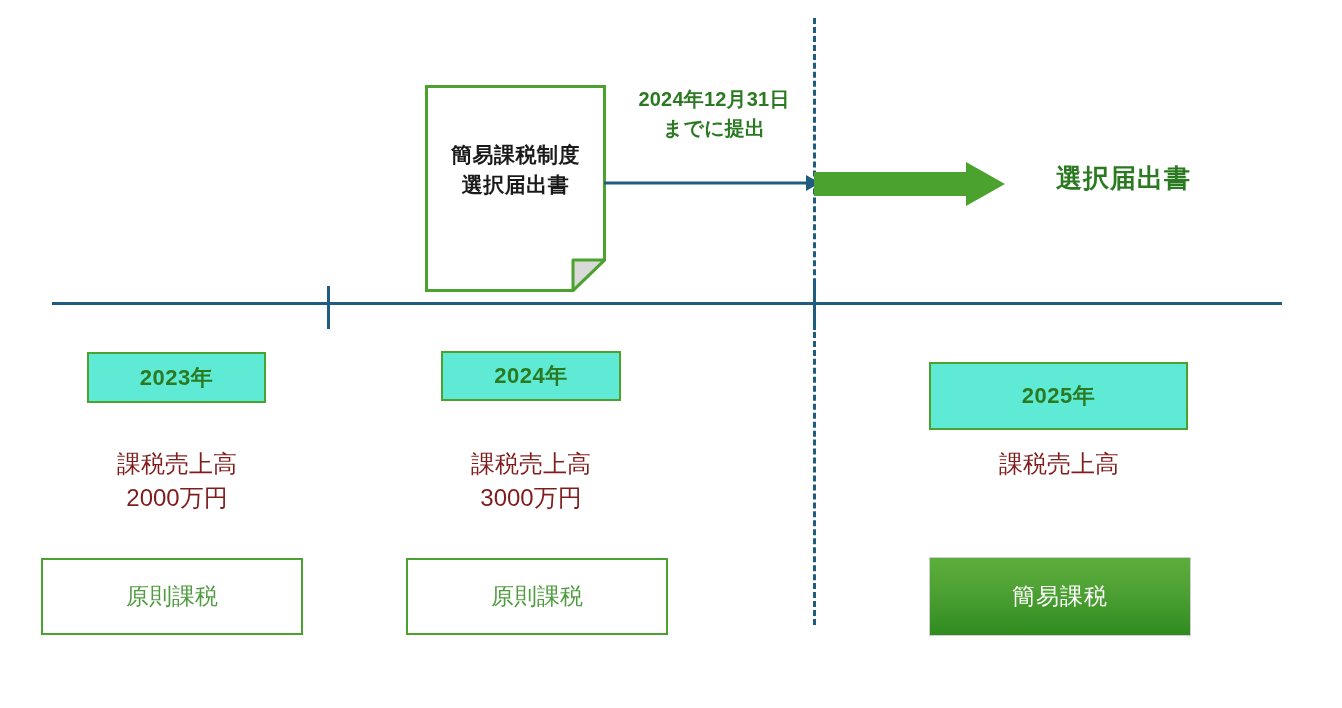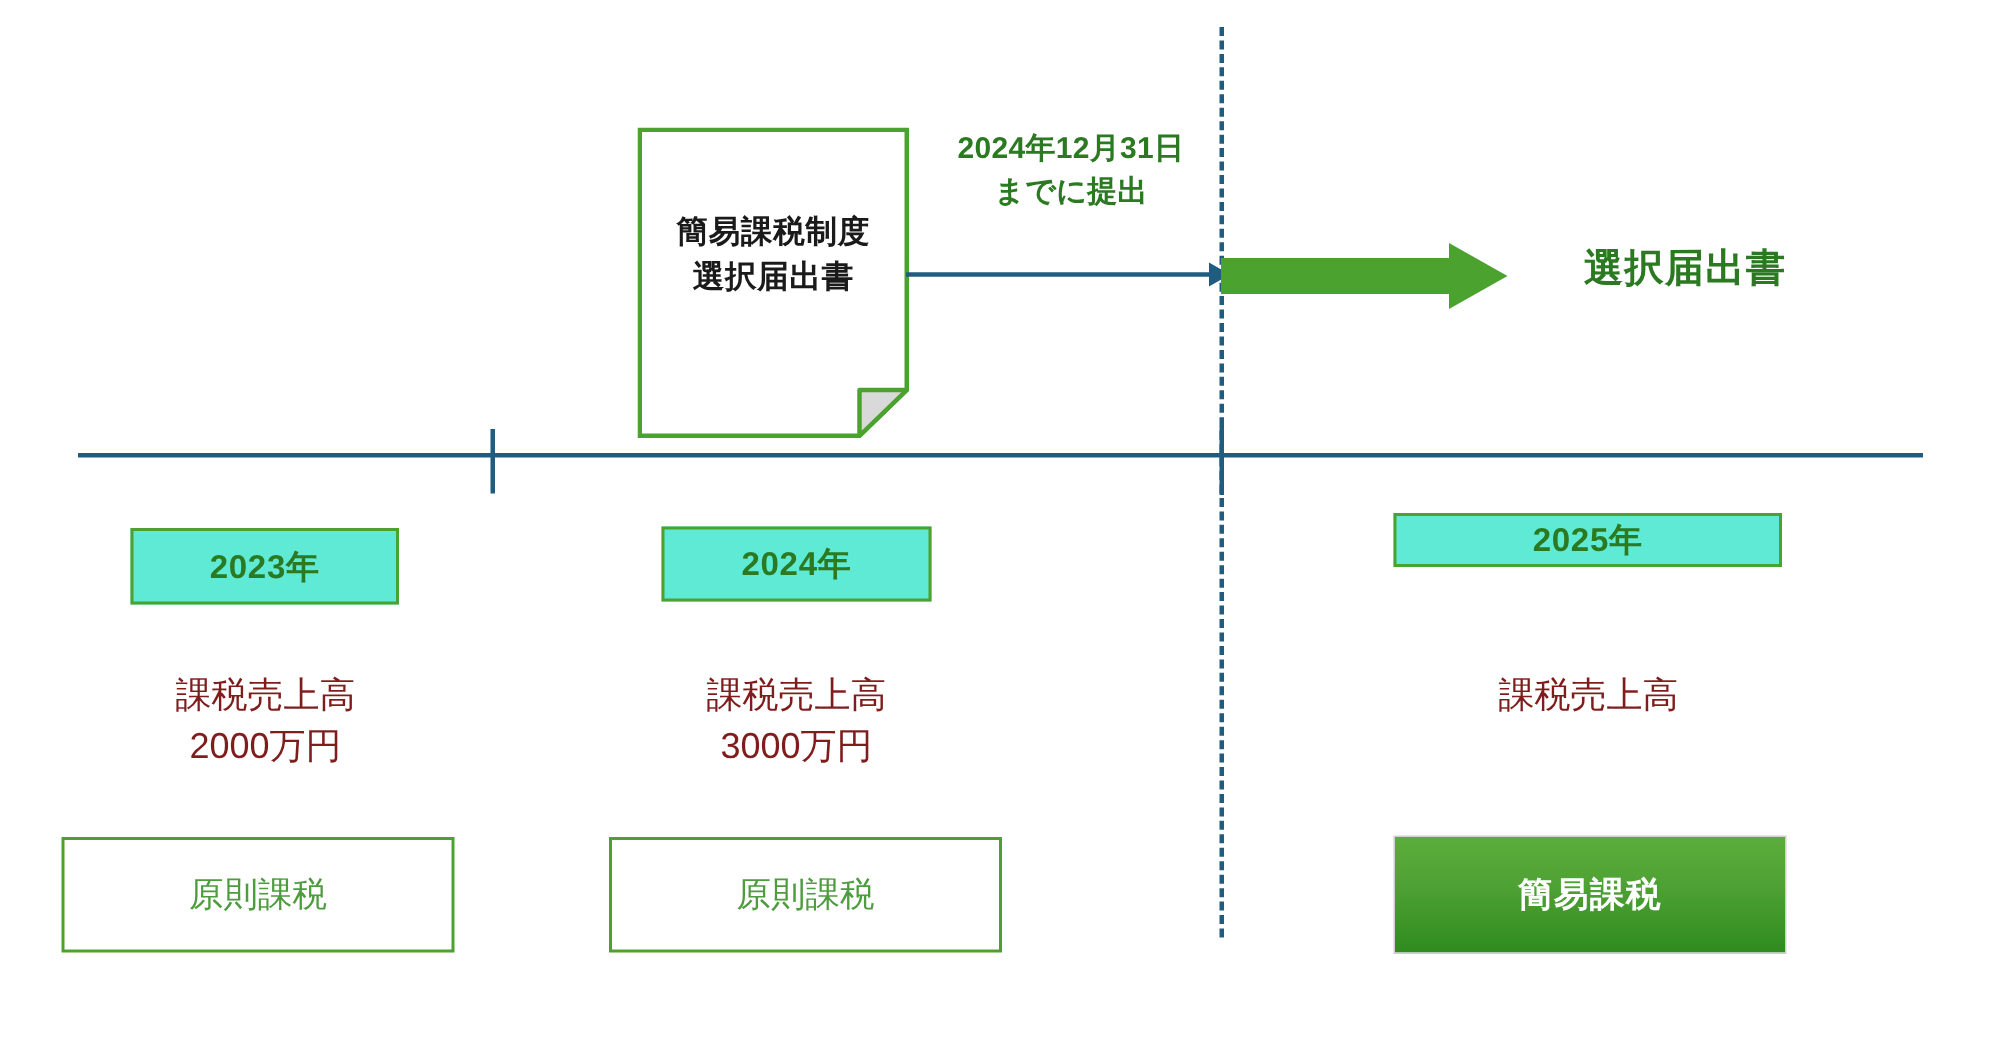--- a/index.html
+++ b/index.html
@@ -121,21 +121,21 @@
     display: flex;
     align-items: center;
     justify-content: center;
     font-size: 22px;
     font-weight: bold;
     color: #2b7a22;
     letter-spacing: 0.5px;
   }
   .year-2023 { left: 87px;  top: 352px; width: 179px; height: 51px; }
   .year-2024 { left: 441px; top: 351px; width: 180px; height: 50px; }
-  .year-2025 { left: 929px; top: 342px; width: 259px; height: 36px; }
+  .year-2025 { left: 929px; top: 362px; width: 259px; height: 68px; }
 
   
   .sales-text {
     text-align: center;
     font-size: 24px;
     line-height: 1.42;
     color: #7f1d1d;
     font-weight: normal;
   }
   .sales-2023 { left: 77px;  top: 447px; width: 200px; }
@@ -153,21 +153,21 @@
   .tax-box.outline {
     border: 2px solid #4ca22f;
     background: #ffffff;
     color: #4e9c3f;
     font-weight: normal;
   }
   .tax-box.filled {
     border: 1px solid #cfcfcf;
     background: linear-gradient(to bottom, #5cae3b 0%, #4da033 45%, #2f8b1f 100%);
     color: #ffffff;
-    font-weight: bold;
+    font-weight: normal;
     letter-spacing: 1px;
   }
   .tax-2023 { left: 41px;  top: 558px; width: 262px; height: 77px; }
   .tax-2024 { left: 406px; top: 558px; width: 262px; height: 77px; }
   .tax-2025 { left: 929px; top: 557px; width: 262px; height: 79px; }
 </style>
 </head>
 <body>
 
 <div id="canvas">

